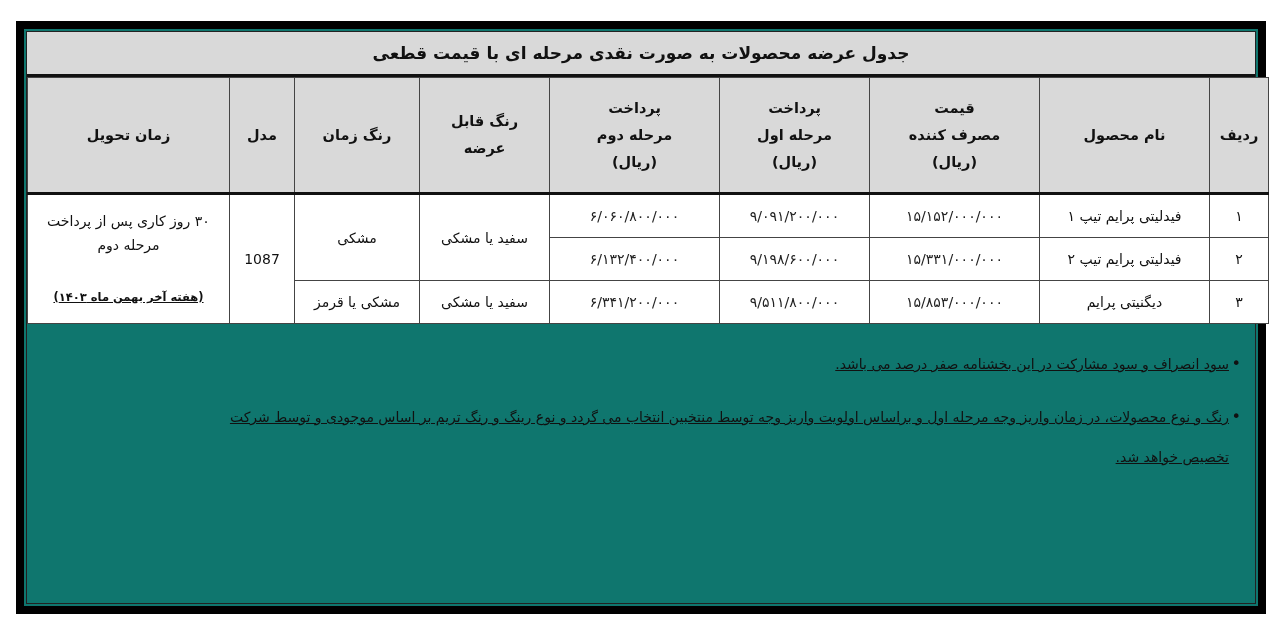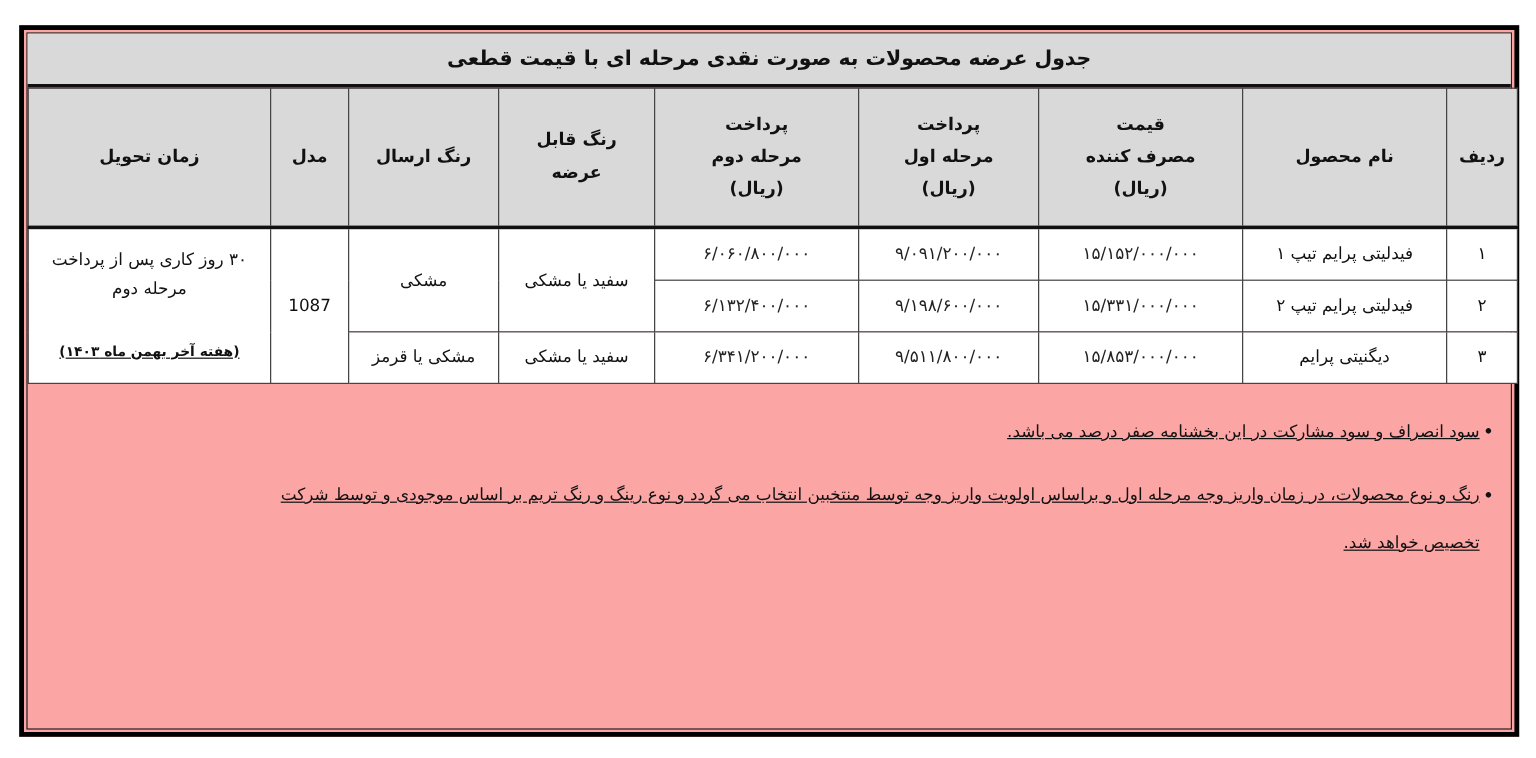--- a/index.html
+++ b/index.html
@@ -1,19 +1,19 @@
 <!DOCTYPE html>
 <html><head>
 <meta charset="utf-8">
 <style>
   html, body { margin:0; padding:0; background:#ffffff; }
   body { width:1280px; height:632px; position:relative; overflow:hidden;
          font-family:"DejaVu Sans", "Liberation Sans", sans-serif; color:#111; }
   .frame { position:absolute; left:16px; top:21px; width:1250px; height:593px;
-           border:4px solid #000000; box-sizing:border-box; background:#fca5a5; }
+           border:8px solid #000000; box-sizing:border-box; background:#0f766e; }
   .inner { position:absolute; left:2px; top:2px; right:2px; bottom:2px;
            border:1px solid #222; box-sizing:border-box; }
   .title { position:absolute; left:0; right:0; top:0; height:42px; background:#d9d9d9;
            border-bottom:3px solid #111; display:flex; align-items:center; justify-content:center;
            font-size:17px; font-weight:bold; direction:rtl; }
   table.grid { position:absolute; left:0; top:45px; width:1241px; border-collapse:collapse;
                direction:rtl; table-layout:fixed; }
   table.grid th, table.grid td { border:1px solid #444; text-align:center; vertical-align:middle;
                                  padding:0; }
   table.grid th { background:#d9d9d9; font-size:14.5px; font-weight:bold; height:114px;
@@ -66,21 +66,21 @@
         </th>
         <th>
           <div>پرداخت</div>
           <div>مرحله دوم</div>
           <div>(ریال)</div>
         </th>
         <th>
           <div>رنگ قابل</div>
           <div>عرضه</div>
         </th>
-        <th>رنگ ارسال</th>
+        <th>رنگ زمان</th>
         <th>مدل</th>
         <th>زمان تحویل</th>
       </tr>
     </thead>
     <tbody>
       <tr>
         <td>۱</td>
         <td>فیدلیتی پرایم تیپ ۱</td>
         <td class="num">۱۵/۱۵۲/۰۰۰/۰۰۰</td>
         <td class="num">۹/۰۹۱/۲۰۰/۰۰۰</td>

